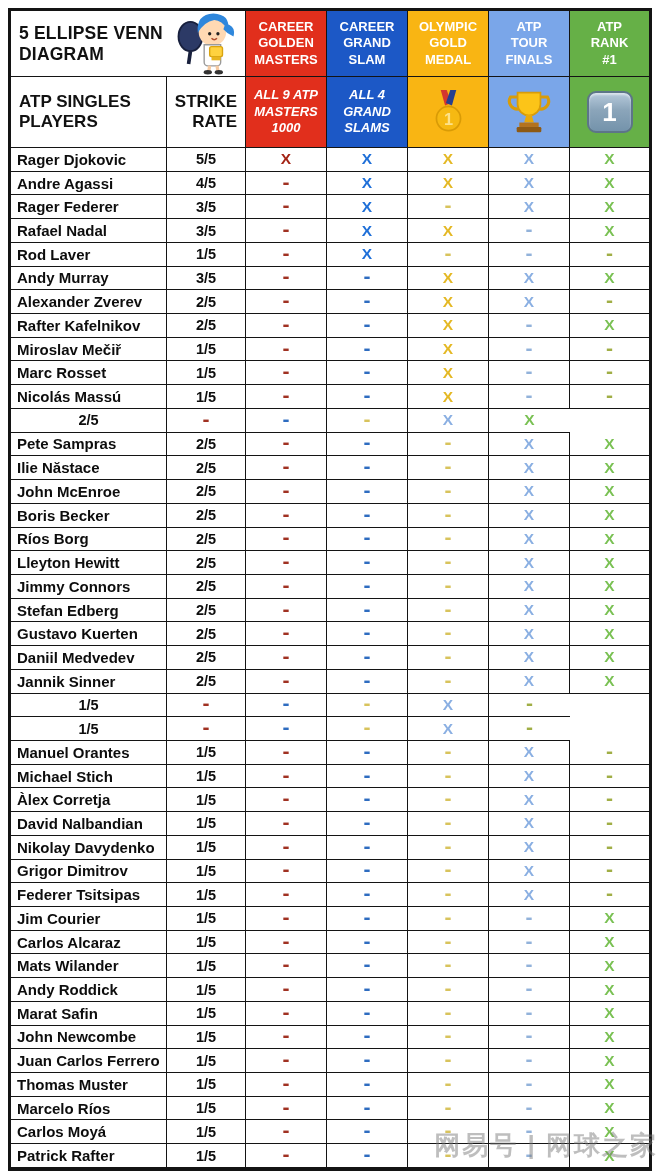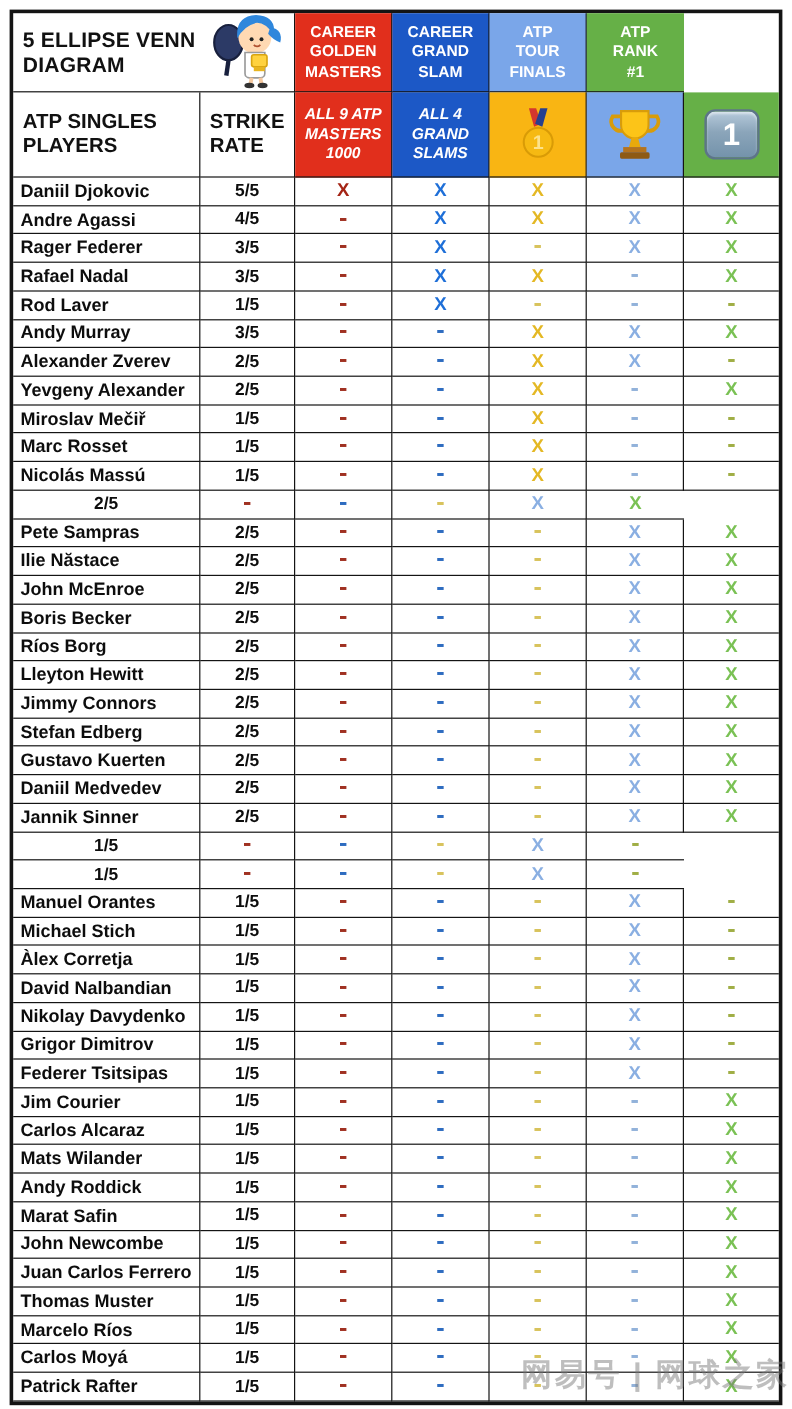--- a/index.html
+++ b/index.html
@@ -12,21 +12,21 @@
   .row.data-row{height:23.72px;}
   .cell{border-right:1.6px solid #141414;border-bottom:1.6px solid #141414;box-sizing:border-box;
         display:flex;align-items:center;justify-content:center;overflow:hidden;}
   .row .cell:last-child{border-right:none;}
   .table > .row:last-child .cell{border-bottom:none;}
   .pre{white-space:pre-line;}
   .title-cell{justify-content:space-between;padding:2px 2px 2px 8px;}
   .title-text{font-size:17.5px;font-weight:bold;color:#111;line-height:1.2;letter-spacing:.2px;}
   .cat-head{color:#fff;font-weight:bold;font-size:13px;line-height:1.25;text-align:center;}
   .label-cell{justify-content:flex-start;padding-left:8px;font-size:17px;font-weight:bold;color:#111;line-height:1.15;}
-  .strike-head{font-size:17px;font-weight:bold;color:#111;text-align:left;line-height:1.15;}
+  .strike-head{font-size:17px;font-weight:bold;color:#111;text-align:right;line-height:1.15;}
   .cat-sub{color:#fff;font-weight:bold;font-style:italic;font-size:13px;line-height:1.3;text-align:center;}
   .name-cell{justify-content:flex-start;padding-left:6px;font-size:15px;font-weight:bold;color:#0d0d0d;white-space:nowrap;}
   .strike-cell{font-size:14.5px;font-weight:bold;color:#0d0d0d;}
   .mark-cell{font-weight:bold;}
   .mx{font-size:15.5px;}
   .md{font-size:21px;padding-bottom:3px;}
   .keycap{width:42px;height:38px;border-radius:9px;border:2px solid #5d7588;
           background:linear-gradient(180deg,#b6cadb 0%,#8ba5ba 45%,#7493ab 100%);
           display:flex;align-items:center;justify-content:center;
           color:#fff;font-weight:bold;font-size:26px;box-shadow:inset 0 2px 2px rgba(255,255,255,.5);}
@@ -62,20 +62,23 @@
             <ellipse cx="54" cy="69" rx="4.5" ry="2.4" fill="#333"></ellipse>
           </svg>
         </span>
       </div>
       <div class="cell cat-head pre" style="background: rgb(225, 47, 28);">CAREER
 GOLDEN
 MASTERS</div>
       <div class="cell cat-head pre" style="background: rgb(28, 88, 198);">CAREER
 GRAND
 SLAM</div>
+      <div class="cell cat-head pre" style="background: rgb(249, 181, 19);">OLYMPIC
+GOLD
+MEDAL</div>
       <div class="cell cat-head pre" style="background: rgb(122, 166, 233);">ATP
 TOUR
 FINALS</div>
       <div class="cell cat-head pre" style="background: rgb(102, 176, 71);">ATP
 RANK
 #1</div>
     </div>
 
     <div class="row hdr2">
       <div class="cell label-cell pre">ATP SINGLES
@@ -106,21 +109,21 @@
           <rect x="13" y="42" width="28" height="6" rx="1.5" fill="#8e5a14"></rect>
         </svg>
       </div>
       <div class="cell" style="background: rgb(102, 176, 71);">
         <div class="keycap">1</div>
       </div>
     </div>
 
     <div>
         <div class="row data-row">
-          <div class="cell name-cell">Daniil Djokovic</div>
+          <div class="cell name-cell">Rager Djokovic</div>
           <div class="cell strike-cell">5/5</div>
           <div class="cell mark-cell mx" style="color: rgb(164, 36, 21);">X</div>
           <div class="cell mark-cell mx" style="color: rgb(30, 111, 216);">X</div>
           <div class="cell mark-cell mx" style="color: rgb(228, 184, 36);">X</div>
           <div class="cell mark-cell mx" style="color: rgb(138, 175, 226);">X</div>
           <div class="cell mark-cell mx" style="color: rgb(122, 193, 84);">X</div>
         </div>
         <div class="row data-row">
           <div class="cell name-cell">Andre Agassi</div>
           <div class="cell strike-cell">4/5</div>
@@ -169,21 +172,21 @@
         <div class="row data-row">
           <div class="cell name-cell">Alexander Zverev</div>
           <div class="cell strike-cell">2/5</div>
           <div class="cell mark-cell md" style="color: rgb(160, 49, 34);">-</div>
           <div class="cell mark-cell md" style="color: rgb(46, 108, 192);">-</div>
           <div class="cell mark-cell mx" style="color: rgb(228, 184, 36);">X</div>
           <div class="cell mark-cell mx" style="color: rgb(138, 175, 226);">X</div>
           <div class="cell mark-cell md" style="color: rgb(160, 174, 69);">-</div>
         </div>
         <div class="row data-row">
-          <div class="cell name-cell">Yevgeny Alexander</div>
+          <div class="cell name-cell">Rafter Kafelnikov</div>
           <div class="cell strike-cell">2/5</div>
           <div class="cell mark-cell md" style="color: rgb(160, 49, 34);">-</div>
           <div class="cell mark-cell md" style="color: rgb(46, 108, 192);">-</div>
           <div class="cell mark-cell mx" style="color: rgb(228, 184, 36);">X</div>
           <div class="cell mark-cell md" style="color: rgb(146, 178, 218);">-</div>
           <div class="cell mark-cell mx" style="color: rgb(122, 193, 84);">X</div>
         </div>
         <div class="row data-row">
           <div class="cell name-cell">Miroslav Mečiř</div>
           <div class="cell strike-cell">1/5</div>

